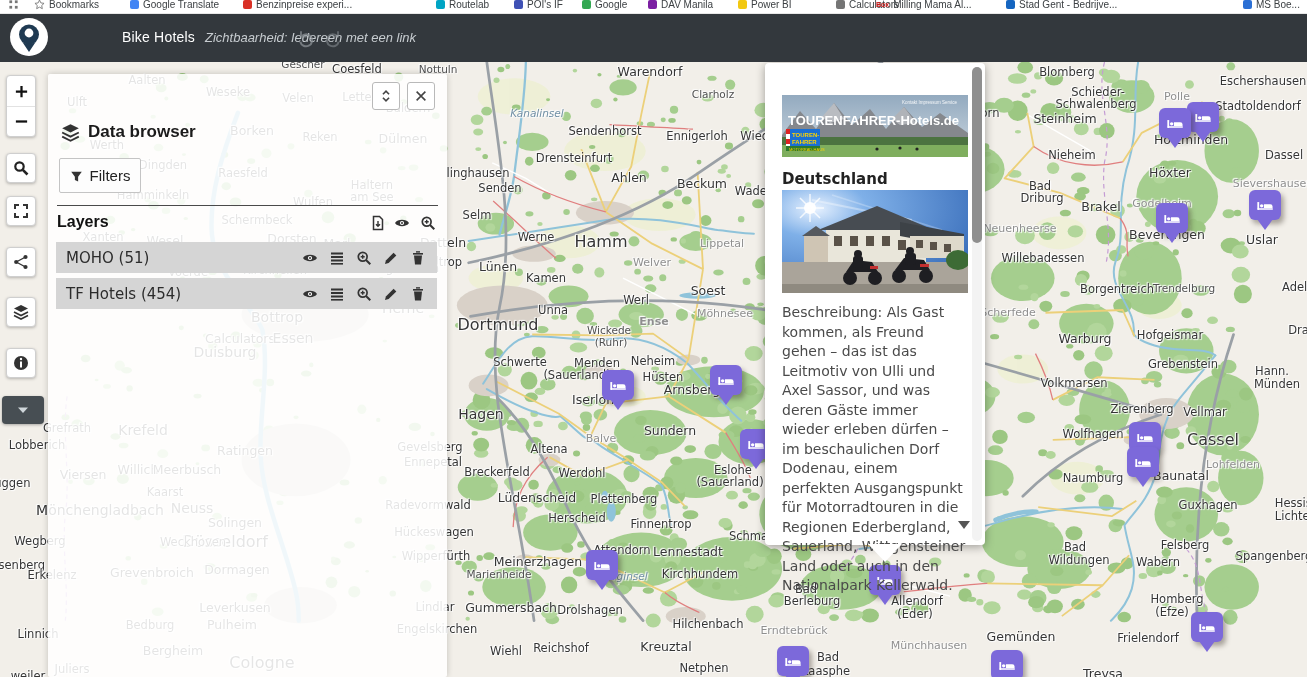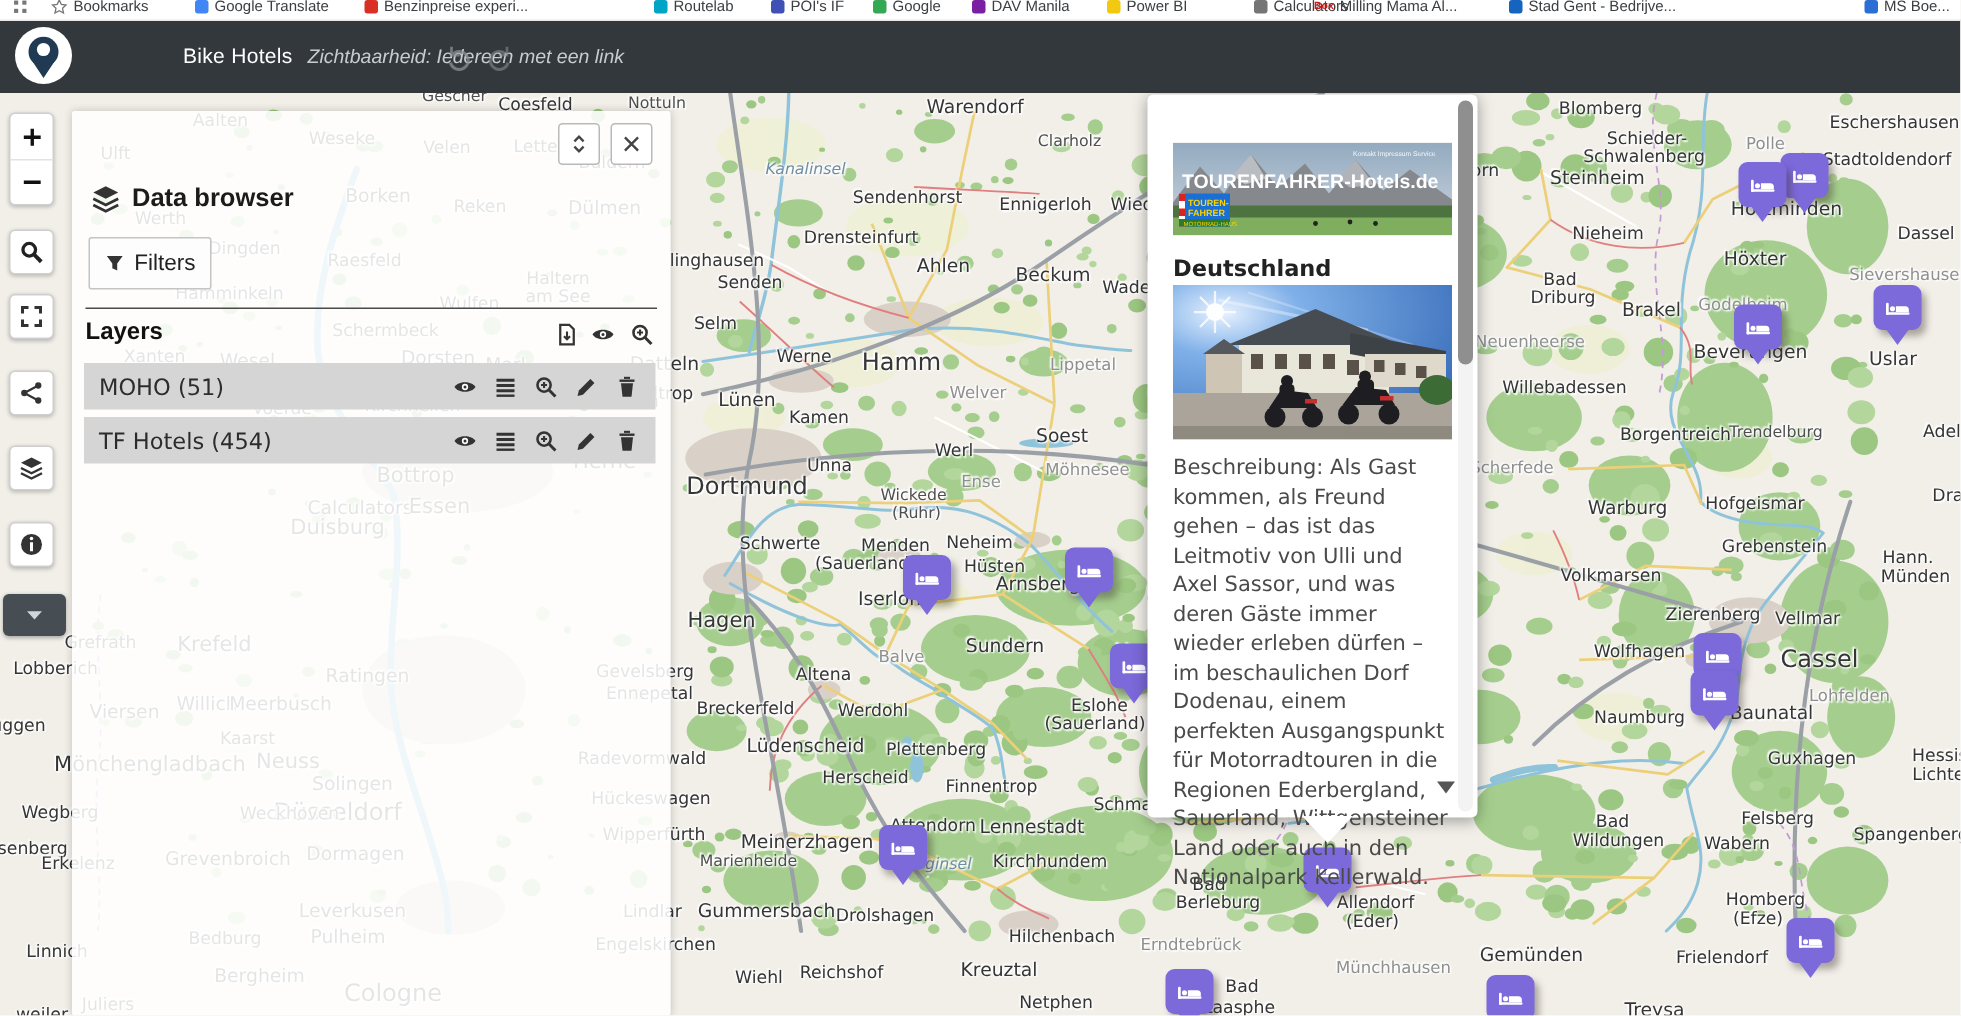--- a/index.html
+++ b/index.html
@@ -1129,21 +1129,21 @@
         <span class="mlabel c-t" style="left: 536px; top: 237px;">Werne</span>
         <span class="mlabel c-d" style="left: 722px; top: 243px;">Lippetal</span>
         <span class="mlabel c-t" style="left: 440px; top: 262px;">Waltrop</span>
         <span class="mlabel c-d" style="left: 652px; top: 262px;">Welver</span>
         <span class="mlabel c-t13" style="left: 498px; top: 266px;">Lünen</span>
         <span class="mlabel c-t" style="left: 546px; top: 278px;">Kamen</span>
         <span class="mlabel c-t13" style="left: 708px; top: 290px;">Soest</span>
         <span class="mlabel c-t" style="left: 636px; top: 300px;">Werl</span>
         <span class="mlabel c-t" style="left: 553px; top: 310px;">Unna</span>
         <span class="mlabel c-d" style="left: 725px; top: 313px;">Möhnesee</span>
-        <span class="mlabel c-d" style="left: 654px; top: 321px;">Ense</span>
+        <span class="mlabel c-d" style="left: 654px; top: 321px; font-weight: bold;">Ense</span>
         <span class="mlabel c-b" style="left: 498px; top: 324px;">Dortmund</span>
         <span class="mlabel c-s" style="left: 609px; top: 330px;">Wickede</span>
         <span class="mlabel c-s" style="left: 611px; top: 342px;">(Ruhr)</span>
         <span class="mlabel c-t" style="left: 653px; top: 361px;">Neheim</span>
         <span class="mlabel c-t" style="left: 520px; top: 362px;">Schwerte</span>
         <span class="mlabel c-t" style="left: 597px; top: 363px;">Menden</span>
         <span class="mlabel c-t" style="left: 577px; top: 375px;">(Sauerland)</span>
         <span class="mlabel c-t" style="left: 663px; top: 377px;">Hüsten</span>
         <span class="mlabel c-t13" style="left: 692px; top: 389px;">Arnsberg</span>
         <span class="mlabel c-t13" style="left: 597px; top: 399px;">Iserlohn</span>

